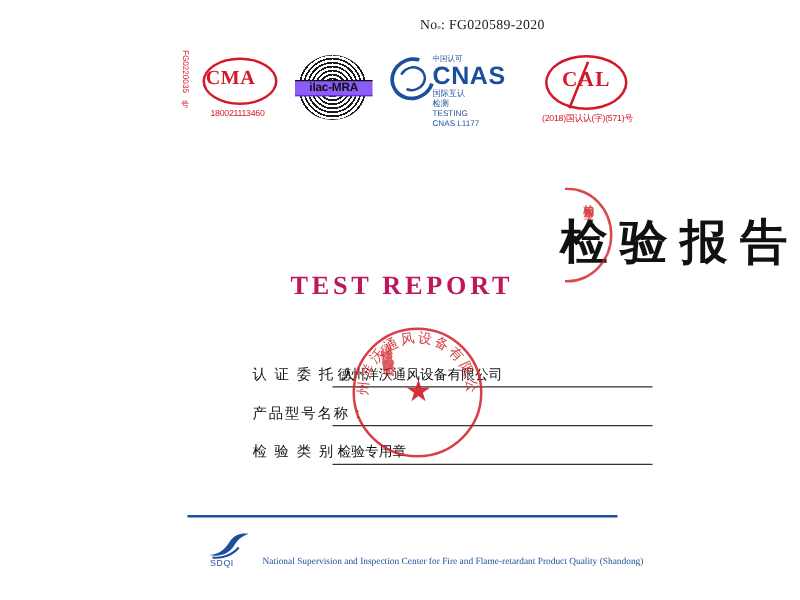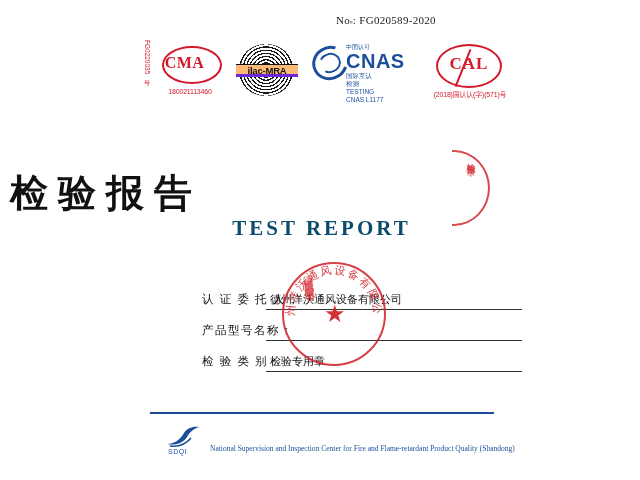--- a/index.html
+++ b/index.html
@@ -105,23 +105,23 @@
     border-radius: 50%;
     background:
       repeating-radial-gradient(circle at 50% 50%,
         #1a1a1a 0px, #1a1a1a 1.3px, #ffffff 1.3px, #ffffff 3.2px);
     box-sizing: border-box;
   }
   .ilac-band {
     position: absolute;
     left: 0px; top: 20px;
     width: 62px; height: 13px;
-    background: #fdba74;
+    background: #8b5cf6;
     border-top: 1px solid #111;
-    border-bottom: 3px solid #6d28d9;
+    border-bottom: 1px solid #6d28d9;
     box-sizing: border-box;
   }
   .ilac-band span {
     display: block;
     text-align: center;
     font-family: "Liberation Sans", sans-serif;
     font-weight: bold;
     font-size: 9.5px;
     line-height: 11px;
     color: #111;
@@ -220,38 +220,38 @@
     color: #d4182a;
     font-family: "Liberation Sans", sans-serif;
     letter-spacing: -0.2px;
   }
 
   
   .title-cn {
     position: absolute;
     left: 0; top: 168px;
     width: 640px;
-    text-align: left;
+    text-align: right;
     font-family: "Liberation Serif", serif;
     font-weight: bold;
     font-size: 38px;
     letter-spacing: 10px;
     color: #111;
     text-indent: 10px;
   }
   .title-en {
     position: absolute;
     left: 0; top: 216px;
     width: 640px;
     text-align: center;
     font-family: "Liberation Serif", serif;
     font-weight: bold;
     font-size: 21px;
     letter-spacing: 3px;
-    color: #0c4a6e;
+    color: #be185d;
     text-indent: 3px;
   }
 
   
   .fields {
     position: absolute;
     left: 166px;
     top: 290px;
     width: 320px;
   }

